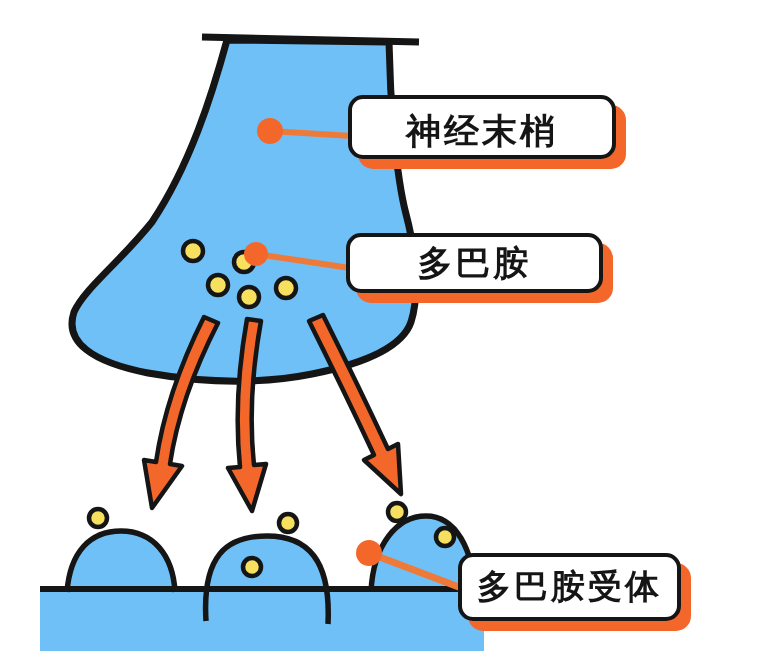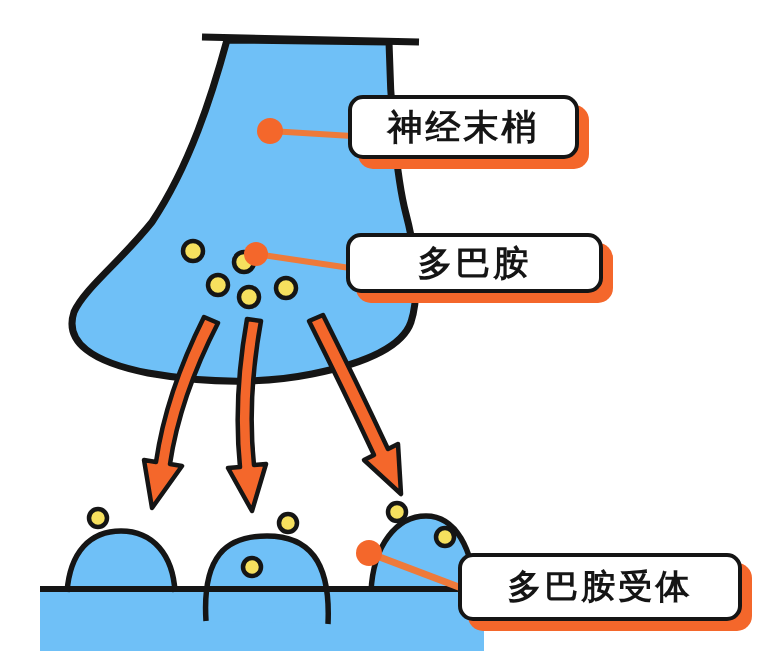--- a/index.html
+++ b/index.html
@@ -18,23 +18,23 @@
     border:4px solid #151515;
     border-radius:15px;
     box-shadow:10px 10px 0 0 #F4672B;
     display:flex;align-items:center;justify-content:center;
     font-weight:700;
     font-size:35px;
     letter-spacing:3px;
     color:#151515;
     white-space:nowrap;
   }
-  .callout-nerve{left:348px;top:95px;width:231px;height:64px;}
+  .callout-nerve{left:348px;top:95px;width:268px;height:64px;align-items:flex-end;}
   .callout-dopamine{left:346px;top:233px;width:257px;height:60px;}
-  .callout-receptor{left:458px;top:553px;width:284px;height:68px;font-size:34px;}
+  .callout-receptor{left:458px;top:553px;width:223px;height:68px;font-size:34px;}
 </style>
 </head>
 <body>
 
 <div class="stage">
 
   <svg width="758" height="671" viewBox="0 0 758 671">
 
     <path d="M 227,40
              C 212,95 190,165 152,222

